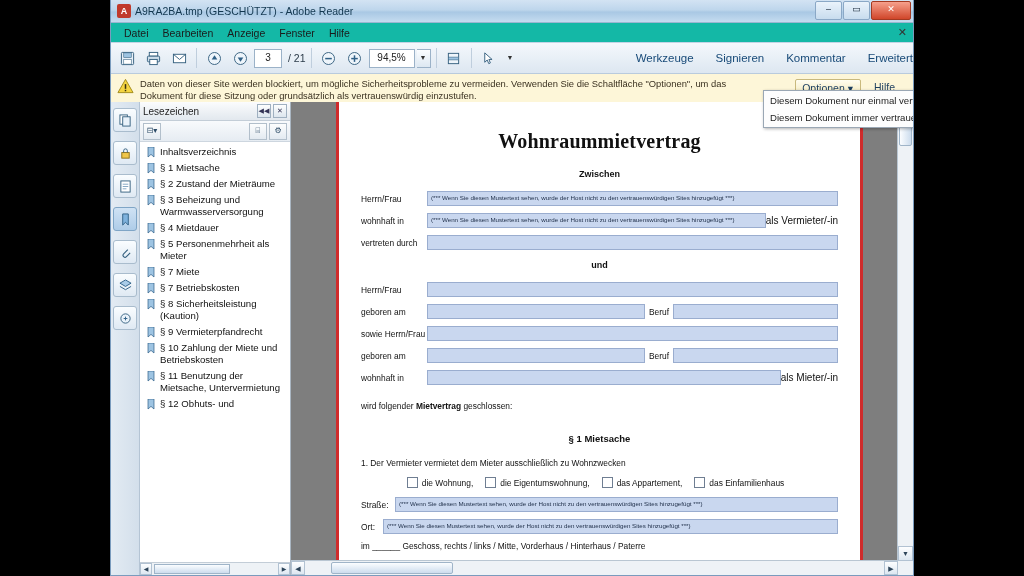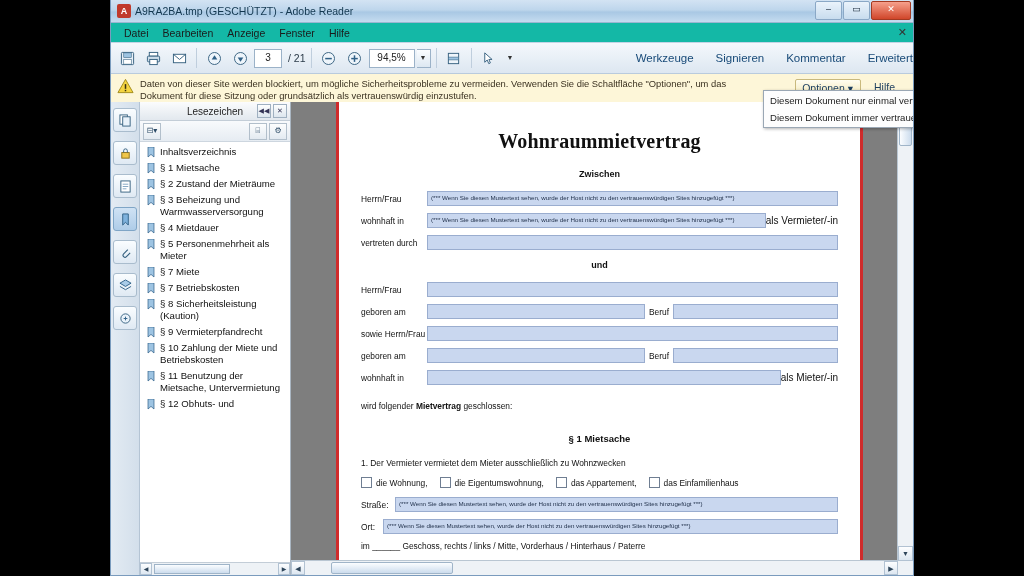--- a/index.html
+++ b/index.html
@@ -265,21 +265,20 @@
   #bm-header {
     height: 18px;
     background: linear-gradient(to bottom,#fbfcfd,#e2e8ee);
     border-bottom: 1px solid #c3cdd7;
     display: flex;
     align-items: center;
     padding: 0 3px;
     font-size: 10px;
     color: #1e1e1e;
     position: relative;
-    justify-content: center;
   }
   #bm-header .hbtns {
     position: absolute; right: 3px;
     display: flex; gap: 2px;
   }
   .hsq {
     width: 12px; height: 12px;
     border: 1px solid #9fb0c0;
     background: linear-gradient(to bottom,#fdfefe,#dde6ee);
     font-size: 7px; line-height: 11px; text-align: center; color: #335;
@@ -401,20 +400,21 @@
     font-size: 8.4px;
     margin-bottom: 9px;
   }
   .cbrow {
     display: flex;
     align-items: center;
     gap: 4px;
     margin-bottom: 9px;
     font-size: 8.4px;
     flex-wrap: nowrap;
+    justify-content: center;
   }
   .cb {
     width: 9px; height: 9px;
     border: 1px solid #6f7e92;
     background: #fff;
     flex: none;
   }
   .cbtxt { margin-right: 8px; }
   
   .vsb {

